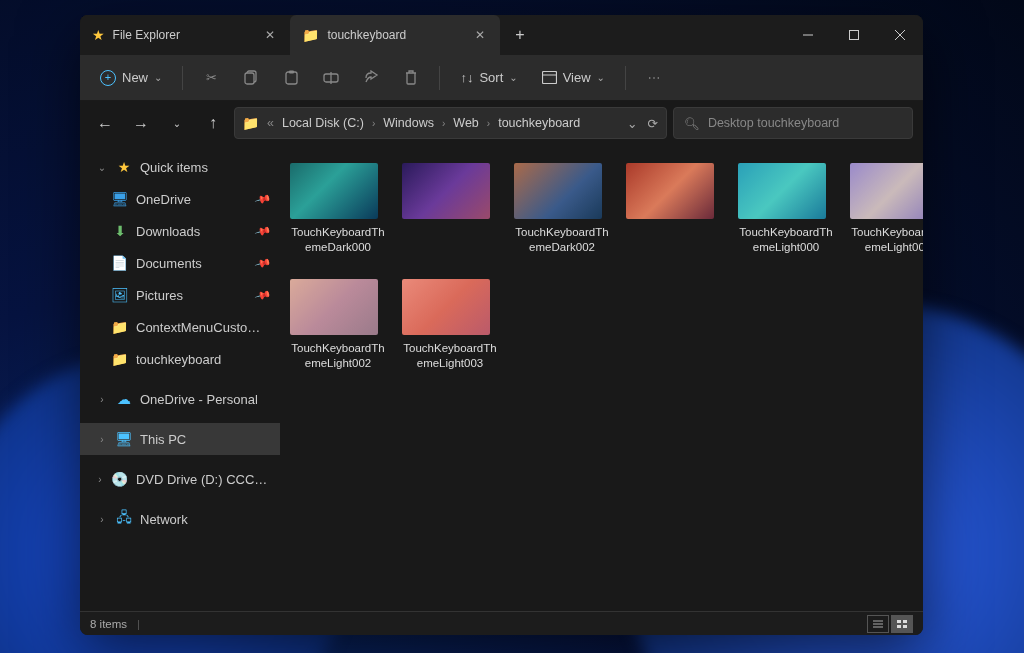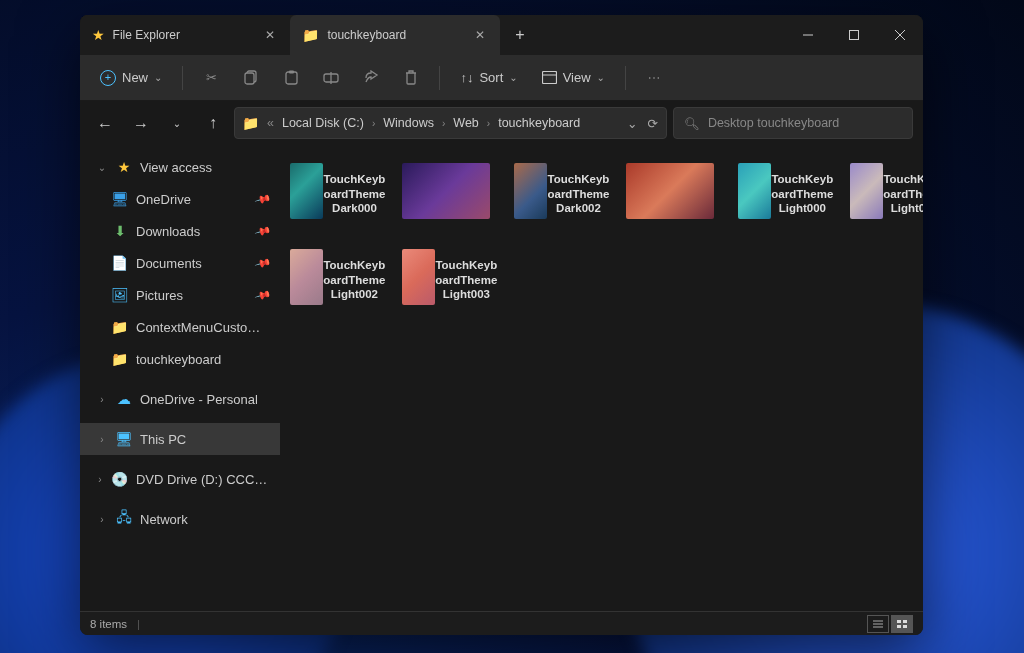--- a/index.html
+++ b/index.html
@@ -60,21 +60,21 @@
 .ico.download { color: #6dbd6d; }
 .ico.doc { color: #8a9fff; }
 .ico.pic { color: #4cc2ff; }
 .ico.cloud { color: #4cc2ff; }
 .ico.pc { color: #4cc2ff; }
 .ico.dvd { color: #888; }
 .ico.net { color: #4cc2ff; }
 
 .content { flex: 1; padding: 18px 10px; overflow: auto; }
 .grid { display: grid; grid-template-columns: repeat(6, 96px); gap: 24px 16px; }
-.item { width: 96px; display: flex; align-items: center; cursor: pointer; font-weight: bold; }
+.item { width: 96px; display: flex; flex-direction: column; cursor: pointer; }
 .thumb { width: 88px; height: 56px; border-radius: 2px; margin-bottom: 6px; }
 .tD000 { background: linear-gradient(135deg, #1a6b6b 0%, #2ba098 40%, #0a3a5a 100%); }
 .tD001 { background: linear-gradient(135deg, #2a1a5a 0%, #6a3a9a 50%, #9a4a6a 100%); }
 .tD002 { background: linear-gradient(135deg, #aa6a4a 0%, #3a5a8a 60%, #1a3a5a 100%); }
 .tD003 { background: linear-gradient(135deg, #aa3a2a 0%, #da7a5a 50%, #6a2a3a 100%); }
 .tL000 { background: linear-gradient(135deg, #2aa0b8 0%, #4ac8c0 50%, #1a7a9a 100%); }
 .tL001 { background: linear-gradient(135deg, #9a8aca 0%, #cababa 50%, #8a7aba 100%); }
 .tL002 { background: linear-gradient(135deg, #daaa9a 0%, #ba8a9a 50%, #9a7a8a 100%); }
 .tL003 { background: linear-gradient(135deg, #ea8a7a 0%, #da6a5a 50%, #ba5a6a 100%); }
 .item-label { color: #ddd; font-size: 11.5px; text-align: center; line-height: 1.3; word-break: break-word; }
@@ -208,21 +208,21 @@
       <span>Desktop touchkeyboard</span>
     </div>
   </div>
 
   <div class="body">
     <div class="sidebar">
       <div class="side-group">
         <div class="side-item">
           <span class="exp">⌄</span>
           <span class="ico star">★</span>
-          <span>View access</span>
+          <span>Quick items</span>
         </div>
         <div class="side-item sub">
           <span class="ico desktop">🖥</span>
           <span>OneDrive</span>
           <span class="pin">📌</span>
         </div>
         <div class="side-item sub">
           <span class="ico download">⬇</span>
           <span>Downloads</span>
           <span class="pin">📌</span>

